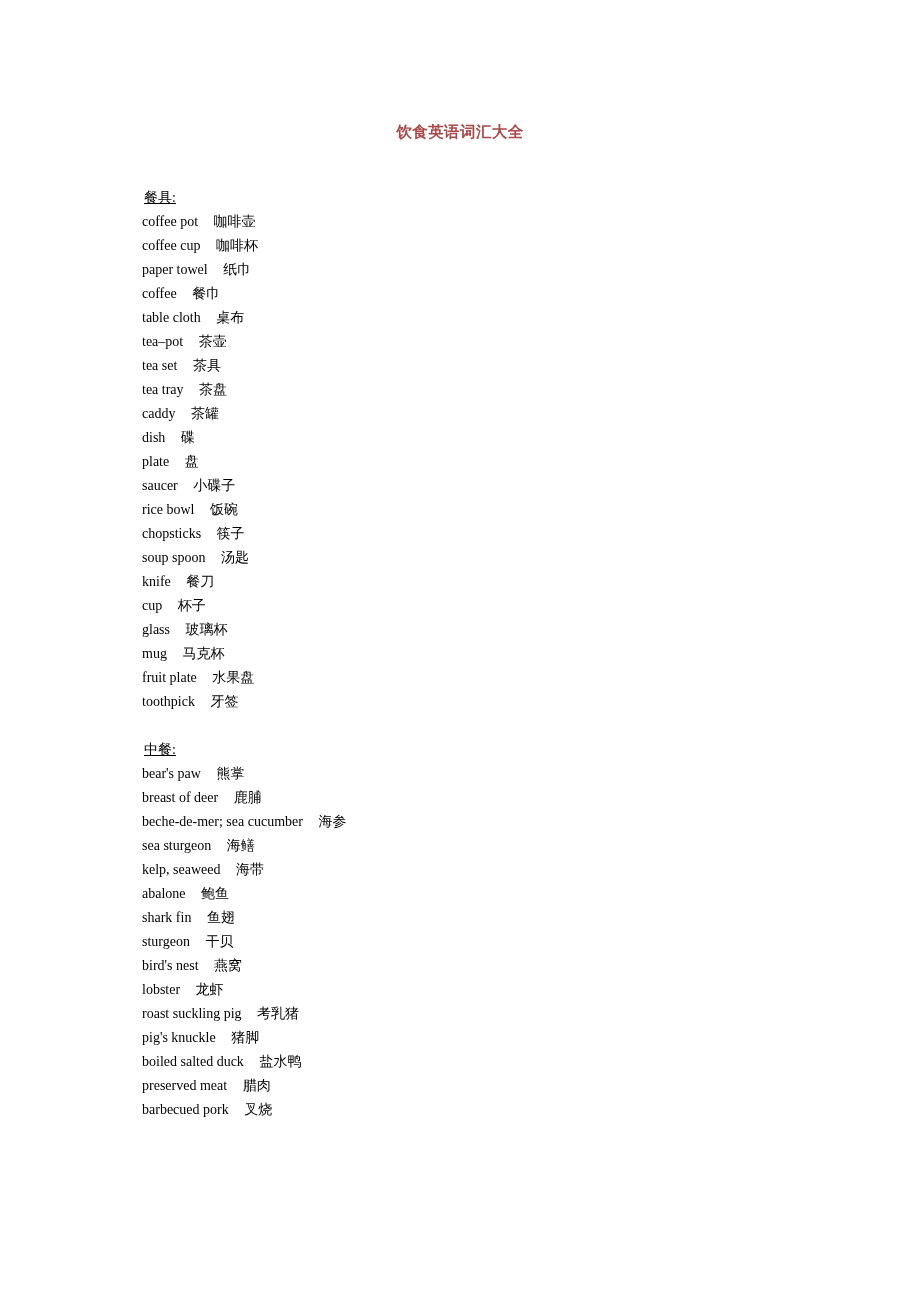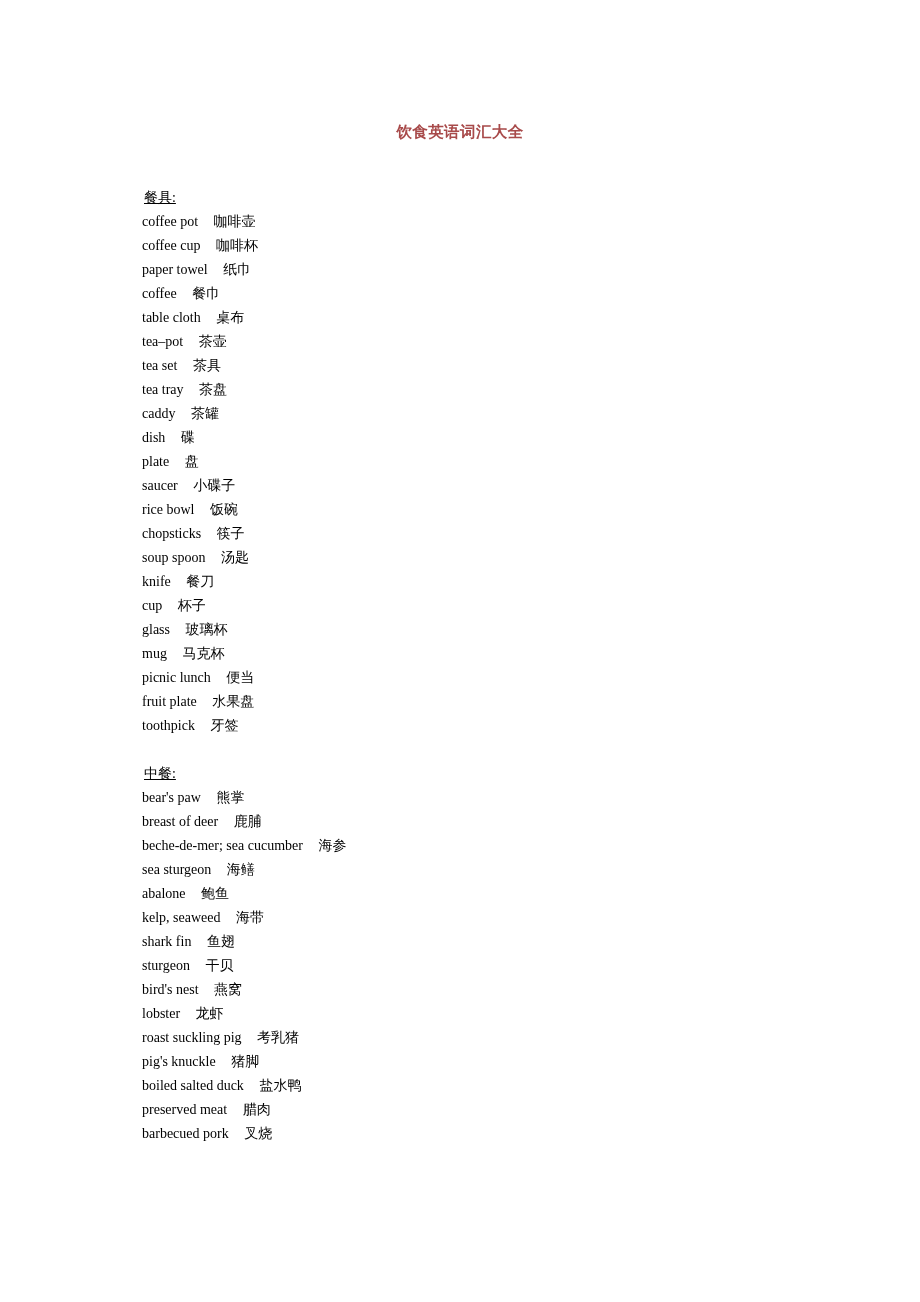--- a/index.html
+++ b/index.html
@@ -101,34 +101,33 @@
           <li class="term-item"><span class="term-en">dish</span> <span class="term-zh">碟</span></li>
           <li class="term-item"><span class="term-en">plate</span> <span class="term-zh">盘</span></li>
           <li class="term-item"><span class="term-en">saucer</span> <span class="term-zh">小碟子</span></li>
           <li class="term-item"><span class="term-en">rice bowl</span> <span class="term-zh">饭碗</span></li>
           <li class="term-item"><span class="term-en">chopsticks</span> <span class="term-zh">筷子</span></li>
           <li class="term-item"><span class="term-en">soup spoon</span> <span class="term-zh">汤匙</span></li>
           <li class="term-item"><span class="term-en">knife</span> <span class="term-zh">餐刀</span></li>
           <li class="term-item"><span class="term-en">cup</span> <span class="term-zh">杯子</span></li>
           <li class="term-item"><span class="term-en">glass</span> <span class="term-zh">玻璃杯</span></li>
           <li class="term-item"><span class="term-en">mug</span> <span class="term-zh">马克杯</span></li>
-          <li class="term-item"><span class="term-en">picnic lunch</span> <span class="term-zh">便当</span></li>
           <li class="term-item"><span class="term-en">fruit plate</span> <span class="term-zh">水果盘</span></li>
           <li class="term-item"><span class="term-en">toothpick</span> <span class="term-zh">牙签</span></li>
         </ul>
       </div>
       <div class="section">
         <div class="section-heading">中餐:</div>
         <ul class="term-list">
           <li class="term-item"><span class="term-en">bear's paw</span> <span class="term-zh">熊掌</span></li>
           <li class="term-item"><span class="term-en">breast of deer</span> <span class="term-zh">鹿脯</span></li>
           <li class="term-item"><span class="term-en">beche-de-mer; sea cucumber</span> <span class="term-zh">海参</span></li>
           <li class="term-item"><span class="term-en">sea sturgeon</span> <span class="term-zh">海鳝</span></li>
+          <li class="term-item"><span class="term-en">kelp, seaweed</span> <span class="term-zh">海带</span></li>
           <li class="term-item"><span class="term-en">abalone</span> <span class="term-zh">鲍鱼</span></li>
-          <li class="term-item"><span class="term-en">kelp, seaweed</span> <span class="term-zh">海带</span></li>
           <li class="term-item"><span class="term-en">shark fin</span> <span class="term-zh">鱼翅</span></li>
           <li class="term-item"><span class="term-en">sturgeon</span> <span class="term-zh">干贝</span></li>
           <li class="term-item"><span class="term-en">bird's nest</span> <span class="term-zh">燕窝</span></li>
           <li class="term-item"><span class="term-en">lobster</span> <span class="term-zh">龙虾</span></li>
           <li class="term-item"><span class="term-en">roast suckling pig</span> <span class="term-zh">考乳猪</span></li>
           <li class="term-item"><span class="term-en">pig's knuckle</span> <span class="term-zh">猪脚</span></li>
           <li class="term-item"><span class="term-en">boiled salted duck</span> <span class="term-zh">盐水鸭</span></li>
           <li class="term-item"><span class="term-en">preserved meat</span> <span class="term-zh">腊肉</span></li>
           <li class="term-item"><span class="term-en">barbecued pork</span> <span class="term-zh">叉烧</span></li>
         </ul>

